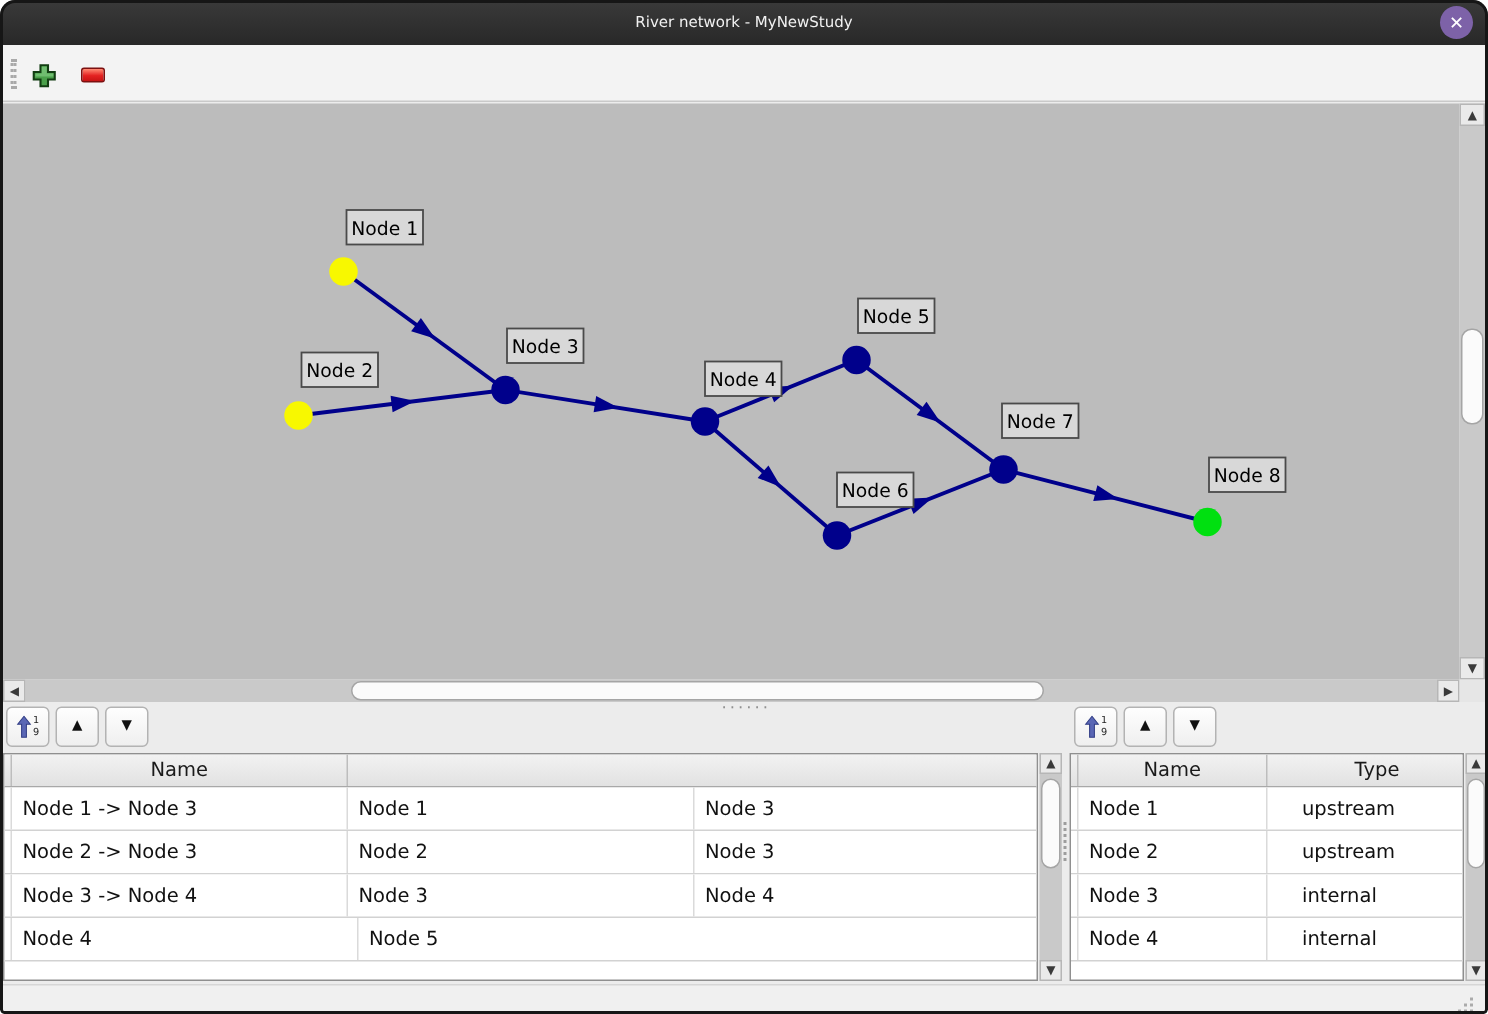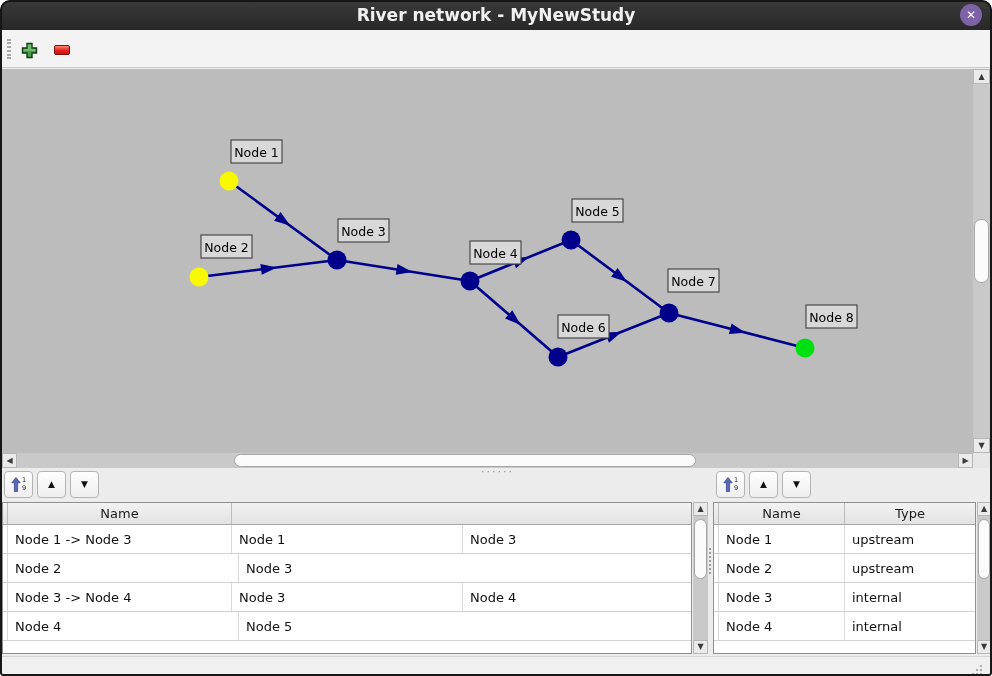--- a/index.html
+++ b/index.html
@@ -5,21 +5,21 @@
   html,body{margin:0;padding:0;background:#fff;font-family:"DejaVu Sans","Liberation Sans",sans-serif;}
   *{box-sizing:border-box;}
   .window{position:relative;width:992px;height:676px;background:#ececec;overflow:hidden;
           border-radius:10px 10px 3px 3px;}
   .window::after{content:"";position:absolute;inset:0;border:2px solid #161616;
           border-radius:10px 10px 3px 3px;pointer-events:none;z-index:90;}
 
   
   .titlebar{position:absolute;left:0;top:0;width:992px;height:30px;
             background:linear-gradient(#3a3a3a,#282828);display:flex;align-items:center;justify-content:center;}
-  .title{color:#f1f1f1;font-size:17px;font-weight:bold;}
+  .title{color:#f1f1f1;font-size:10px;font-weight:normal;}
   .close-btn{position:absolute;right:10px;top:4px;width:22px;height:22px;border-radius:50%;
              background:#7d62a8;display:flex;align-items:center;justify-content:center;cursor:pointer;}
   .close-btn span{color:#fff;font-size:12px;font-weight:bold;line-height:1;}
 
   
   .toolbar{position:absolute;left:0;top:30px;width:992px;height:38px;background:#f3f3f3;
            border-bottom:1px solid #c9c9c9;}
   .tbhandle{position:absolute;left:7px;top:9px;width:4px;height:20px;
             border-left:2px dotted #a9a9a9;border-right:2px dotted #a9a9a9;}
   .tb-btn{position:absolute;top:8px;width:24px;height:24px;display:flex;align-items:center;justify-content:center;cursor:pointer;}
@@ -66,21 +66,21 @@
   .ltable{left:2px;width:690px;}
   .rtable{left:713px;width:263px;}
   .thead{display:flex;height:22px;background:linear-gradient(#f2f2f2,#e2e2e2);border-bottom:1px solid #a8a8a8;}
   .th{display:flex;align-items:center;justify-content:center;font-size:13px;color:#1a1a1a;
       border-right:1px solid #bdbdbd;text-align:center;}
   .trow{display:flex;height:29px;border-bottom:1px solid #d2d2d2;background:#fff;}
   .td{display:flex;align-items:center;font-size:13px;color:#111;border-right:1px solid #dadada;
       padding-left:7px;overflow:hidden;white-space:nowrap;}
   .gut{width:5px;padding:0;}
   .lc1{width:224px;} .lc2{width:231px;} .lc3{flex:1;border-right:none;}
-  .rc1{width:126px;} .rc2{flex:1;border-right:none;}
+  .rc1{width:126px;} .rc2{flex:1;border-right:none;margin-left:16px;}
 
   .tvsb{top:502px;width:15px;height:152px;}
   .tvsb .up{left:0;top:0;width:100%;height:14px;}
   .tvsb .down{left:0;bottom:0;width:100%;height:14px;}
   .tvsb .thumb{left:1px;top:17px;right:1px;height:60px;}
   .lvsb{left:693px;}
   .rvsb{left:977px;width:14px;}
 
   
   .statusbar{position:absolute;left:0;top:656px;width:992px;height:18px;background:#f0f0f0;
@@ -226,20 +226,21 @@
     </div>
     <div id="ltbody">
         <div class="trow">
           <div class="td gut"></div>
           <div class="td lc1">Node 1 -&gt; Node 3</div>
           <div class="td lc2">Node 1</div>
           <div class="td lc3">Node 3</div>
         </div>
         <div class="trow">
           <div class="td gut"></div>
+          <div class="td lc1">Node 2 -&gt; Node 3</div>
           <div class="td lc2">Node 2</div>
           <div class="td lc3">Node 3</div>
         </div>
         <div class="trow">
           <div class="td gut"></div>
           <div class="td lc1">Node 3 -&gt; Node 4</div>
           <div class="td lc2">Node 3</div>
           <div class="td lc3">Node 4</div>
         </div>
         <div class="trow">

